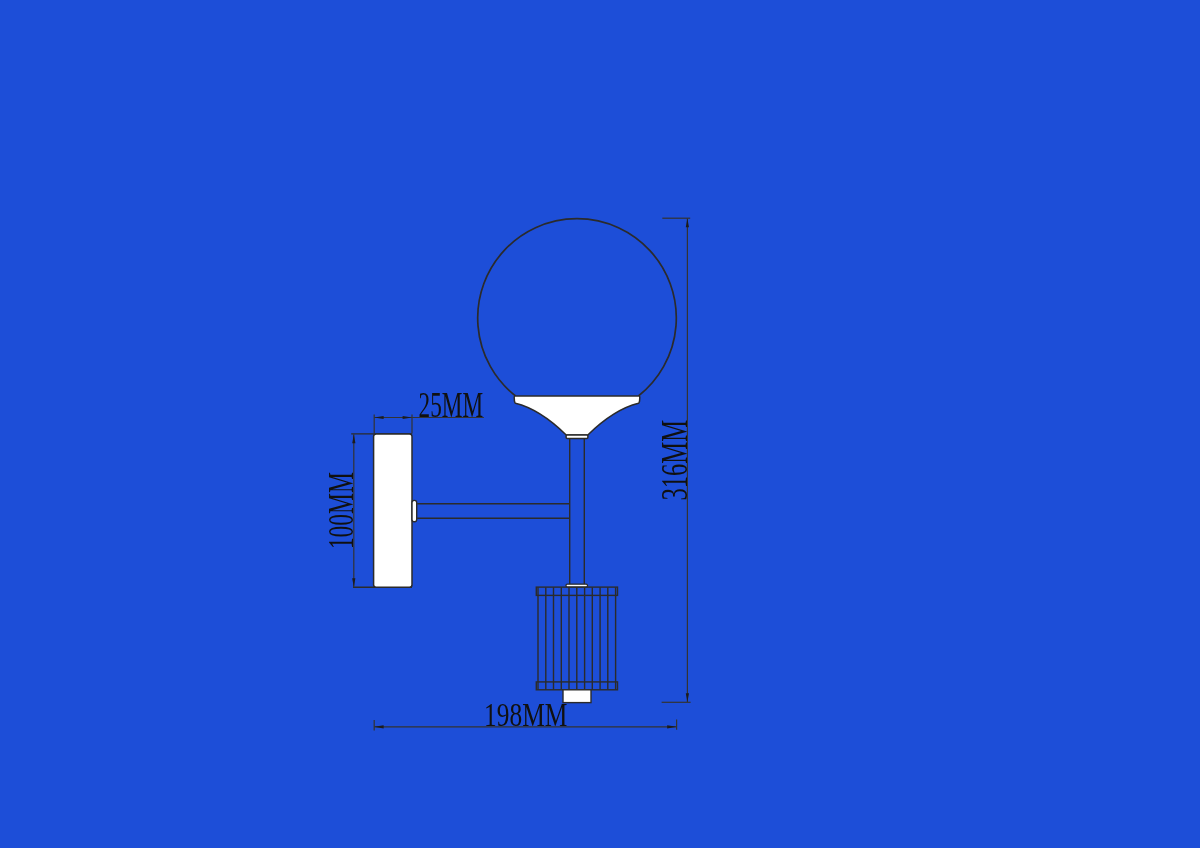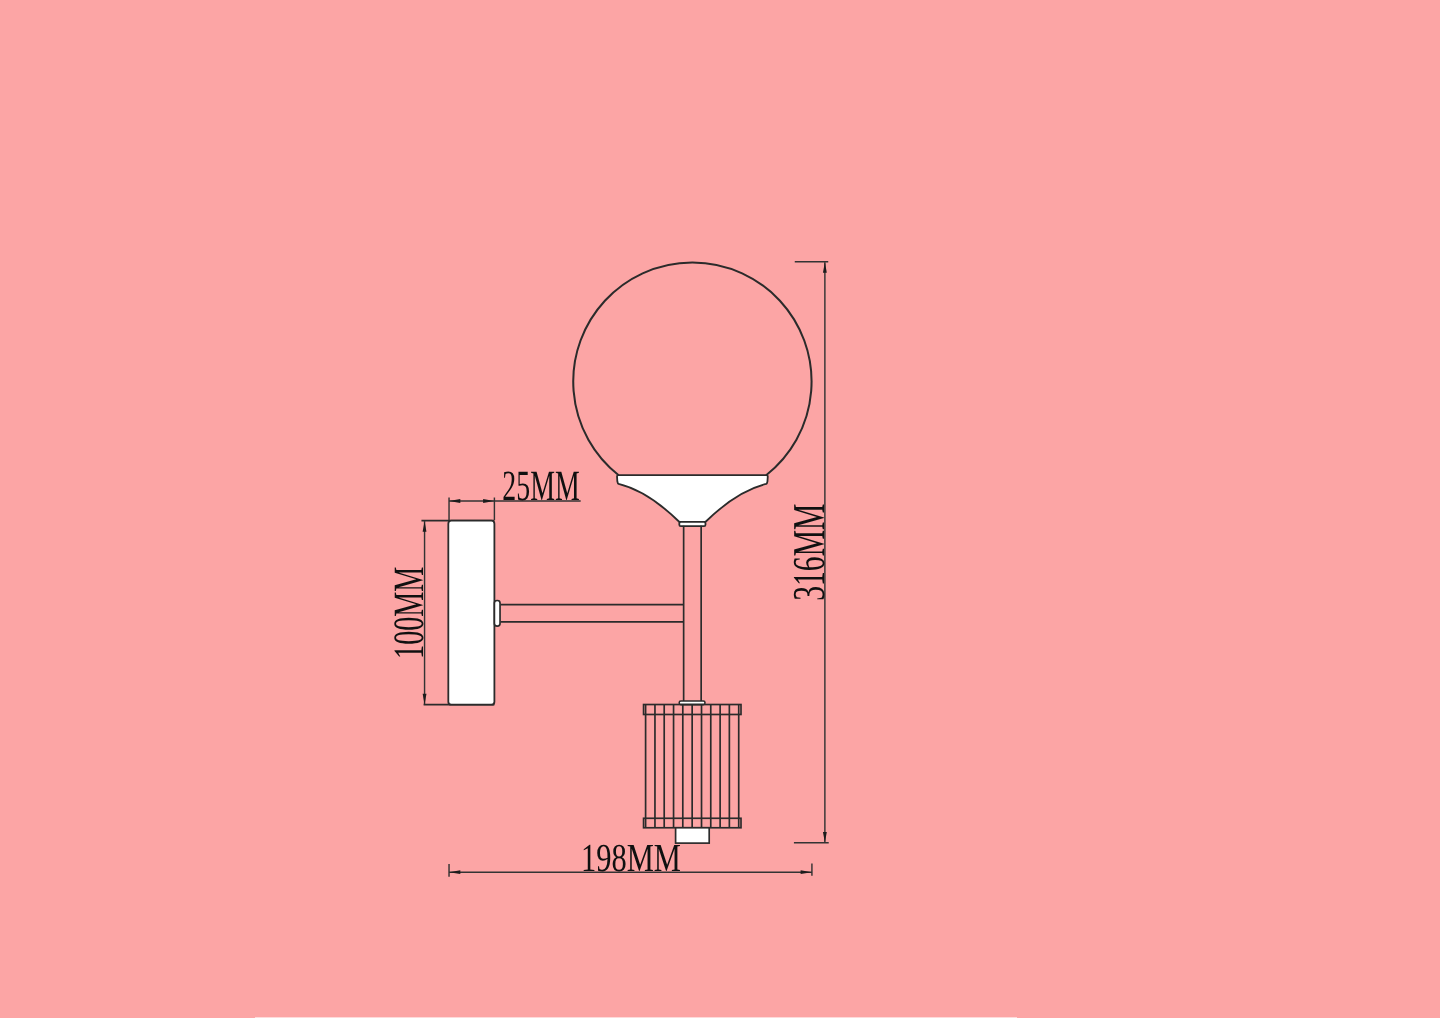--- a/index.html
+++ b/index.html
@@ -1,16 +1,16 @@
 <!DOCTYPE html>
 <html><head>
 <meta charset="utf-8">
 <style>
   html,body{margin:0;padding:0;background:#ffffff;}
-  .page{width:1200px;height:848px;position:relative;background:#fca5a5;overflow:hidden;}
+  .page{width:1200px;height:848px;position:relative;background:#1d4ed8;overflow:hidden;}
   svg{position:absolute;left:0;top:0;}
   text{font-family:"Liberation Serif", serif;fill:#101010;filter:brightness(1);}
 </style>
 </head>
 <body>
 <div class="page">
 <svg width="1200" height="848" viewBox="0 0 1200 848">
   <g fill="none" stroke="#2b2b2b" stroke-width="1.5">
 
     <path d="M 515.55 396 A 99.3 99.3 0 1 1 638.45 396" stroke-width="1.7"></path>

